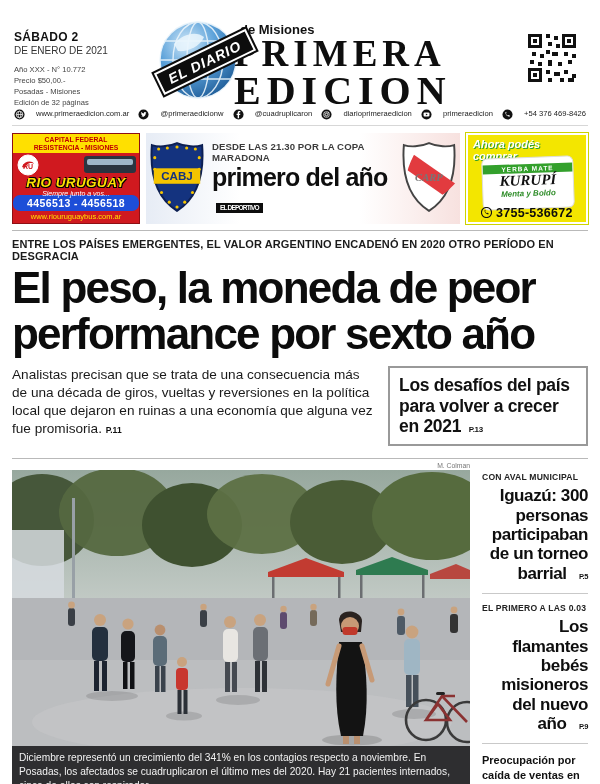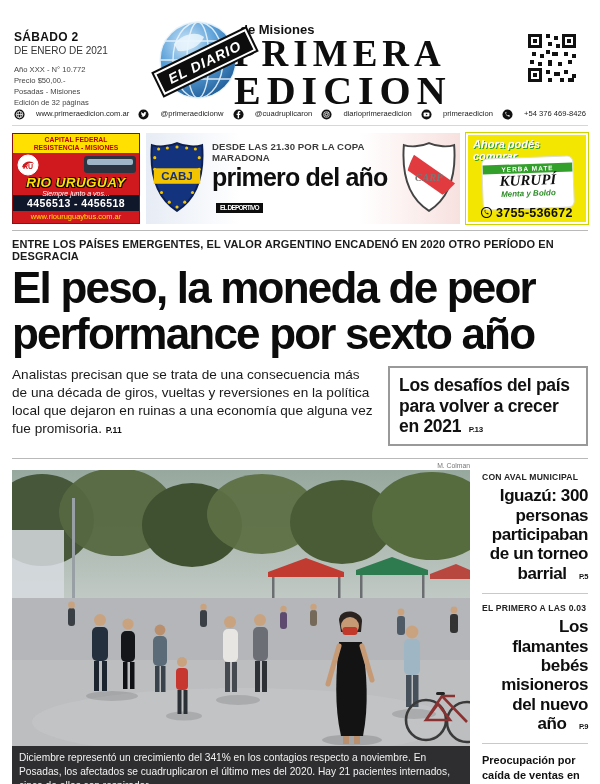--- a/index.html
+++ b/index.html
@@ -36,21 +36,21 @@
   .ad-rio { width:128px; background:#d0191f; border:1px solid #8e0f14; display:flex; flex-direction:column; overflow:hidden; }
   .rio-top { background:#ffe000; text-align:center; padding:2px 0 1px; line-height:1.15; }
   .rio-top div { font-size:6.8px; font-weight:bold; color:#c00000; }
   .rio-mid { position:relative; flex:1; }
   .rio-logo { position:absolute; left:4px; top:1px; }
   .rio-bus { position:absolute; right:3px; top:3px; width:52px; height:17px; background:#2b3440; border-radius:3px; }
   .rio-bus::after { content:""; position:absolute; left:3px; top:3px; right:3px; height:6px; background:#9fb6c9; border-radius:2px; }
   .rio-name { position:absolute; left:0; right:0; top:22px; text-align:center; font-size:13.5px; font-weight:bold; font-style:italic;
               color:#ffe000; letter-spacing:.4px; text-shadow:1px 1px 0 #000, -1px 1px 0 #000, 1px -1px 0 #000; }
   .rio-slogan { position:absolute; left:0; right:0; top:37px; text-align:center; font-size:7px; font-style:italic; color:#fff; }
-  .rio-phones { background:#0f172a; color:#fff; text-align:center; font-size:10.5px; font-weight:bold; padding:2px 0; letter-spacing:.4px; }
+  .rio-phones { background:#1d4ed8; color:#fff; text-align:center; font-size:10.5px; font-weight:bold; padding:2px 0; letter-spacing:.4px;border-radius:7px; }
   .rio-web { text-align:center; font-size:7.5px; font-weight:normal; color:#ffe000; padding:1px 0 2px; }
 
   
   .promo { flex:1; position:relative; display:flex; align-items:center; padding:4px 2px;
            background:linear-gradient(90deg, rgba(120,150,200,.18), rgba(255,255,255,0) 30%, rgba(255,255,255,0) 68%, rgba(220,120,110,.22)); }
   .promo-shield { flex:0 0 auto; }
   .promo-text { flex:1; padding:0 6px; }
   .promo-kicker { font-size:9.6px; font-weight:bold; color:#3c3c3c; margin-bottom:2px; letter-spacing:.1px; }
   .promo-headline { font-size:25px; font-weight:bold; letter-spacing:-.8px; line-height:1.02; color:#0e0e0e; }
   .promo-tag { display:inline-block; background:#0d0d0d; color:#fff; font-size:6.5px; font-weight:bold; padding:2px 4px; margin-left:4px; vertical-align:2px; }

